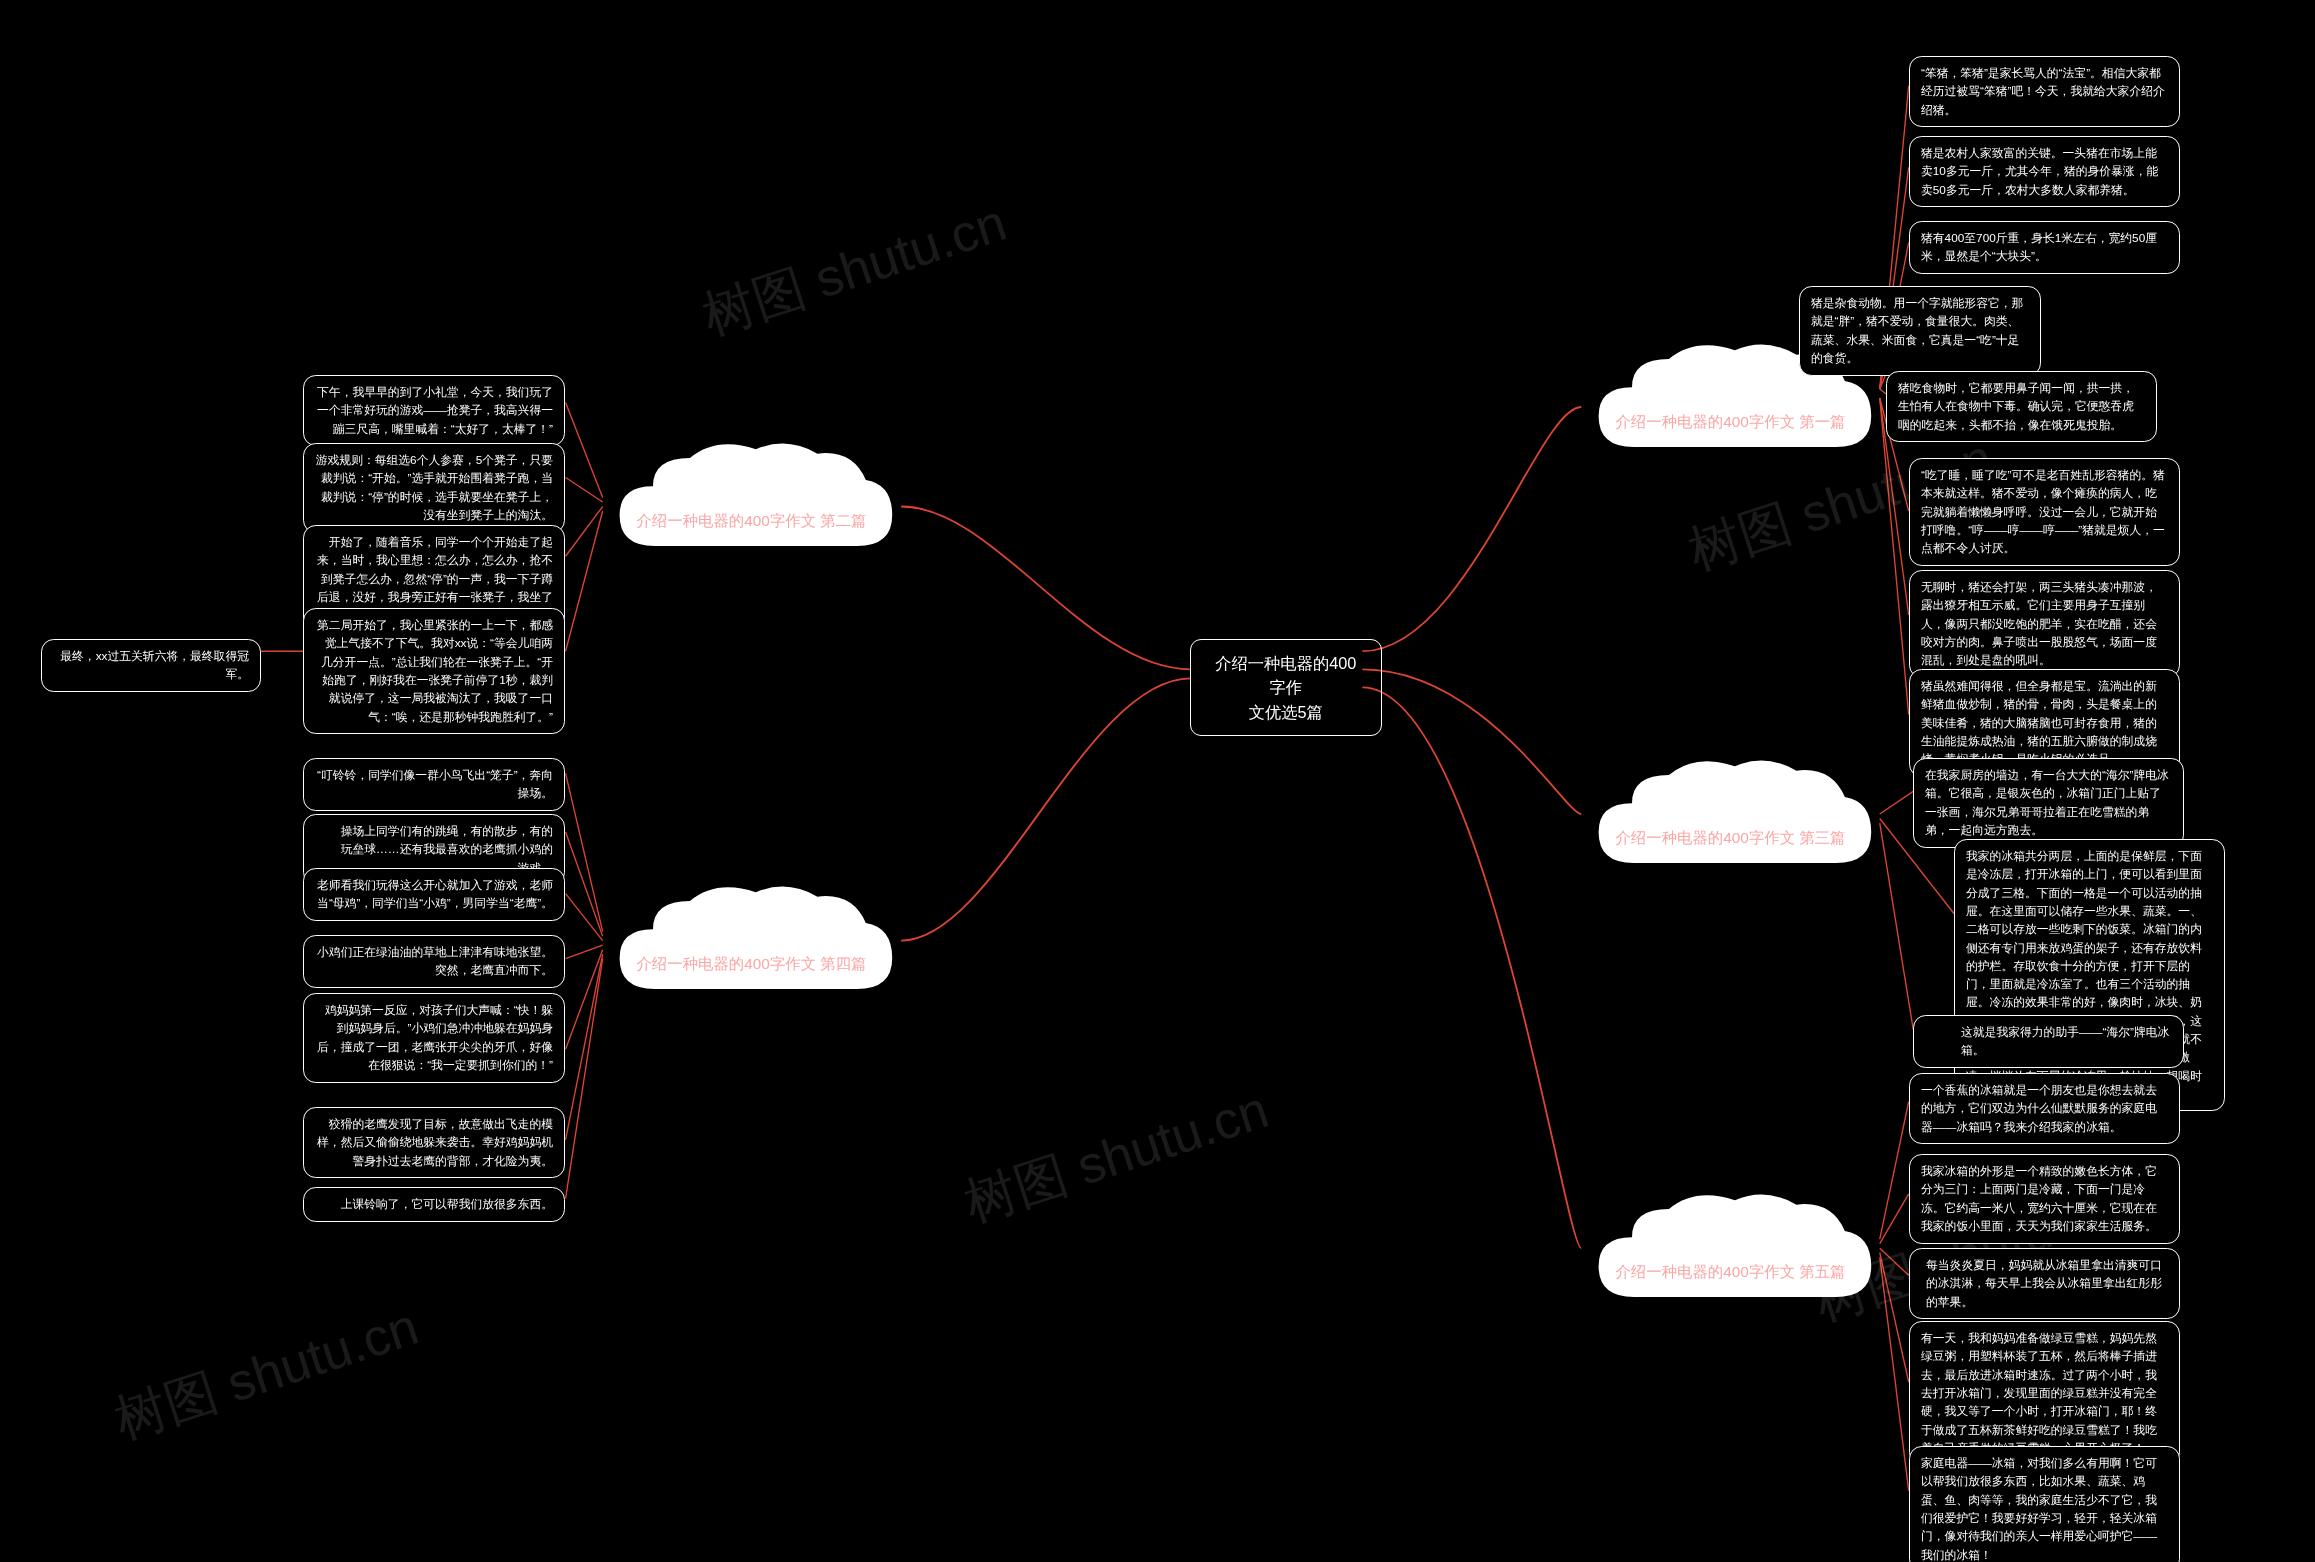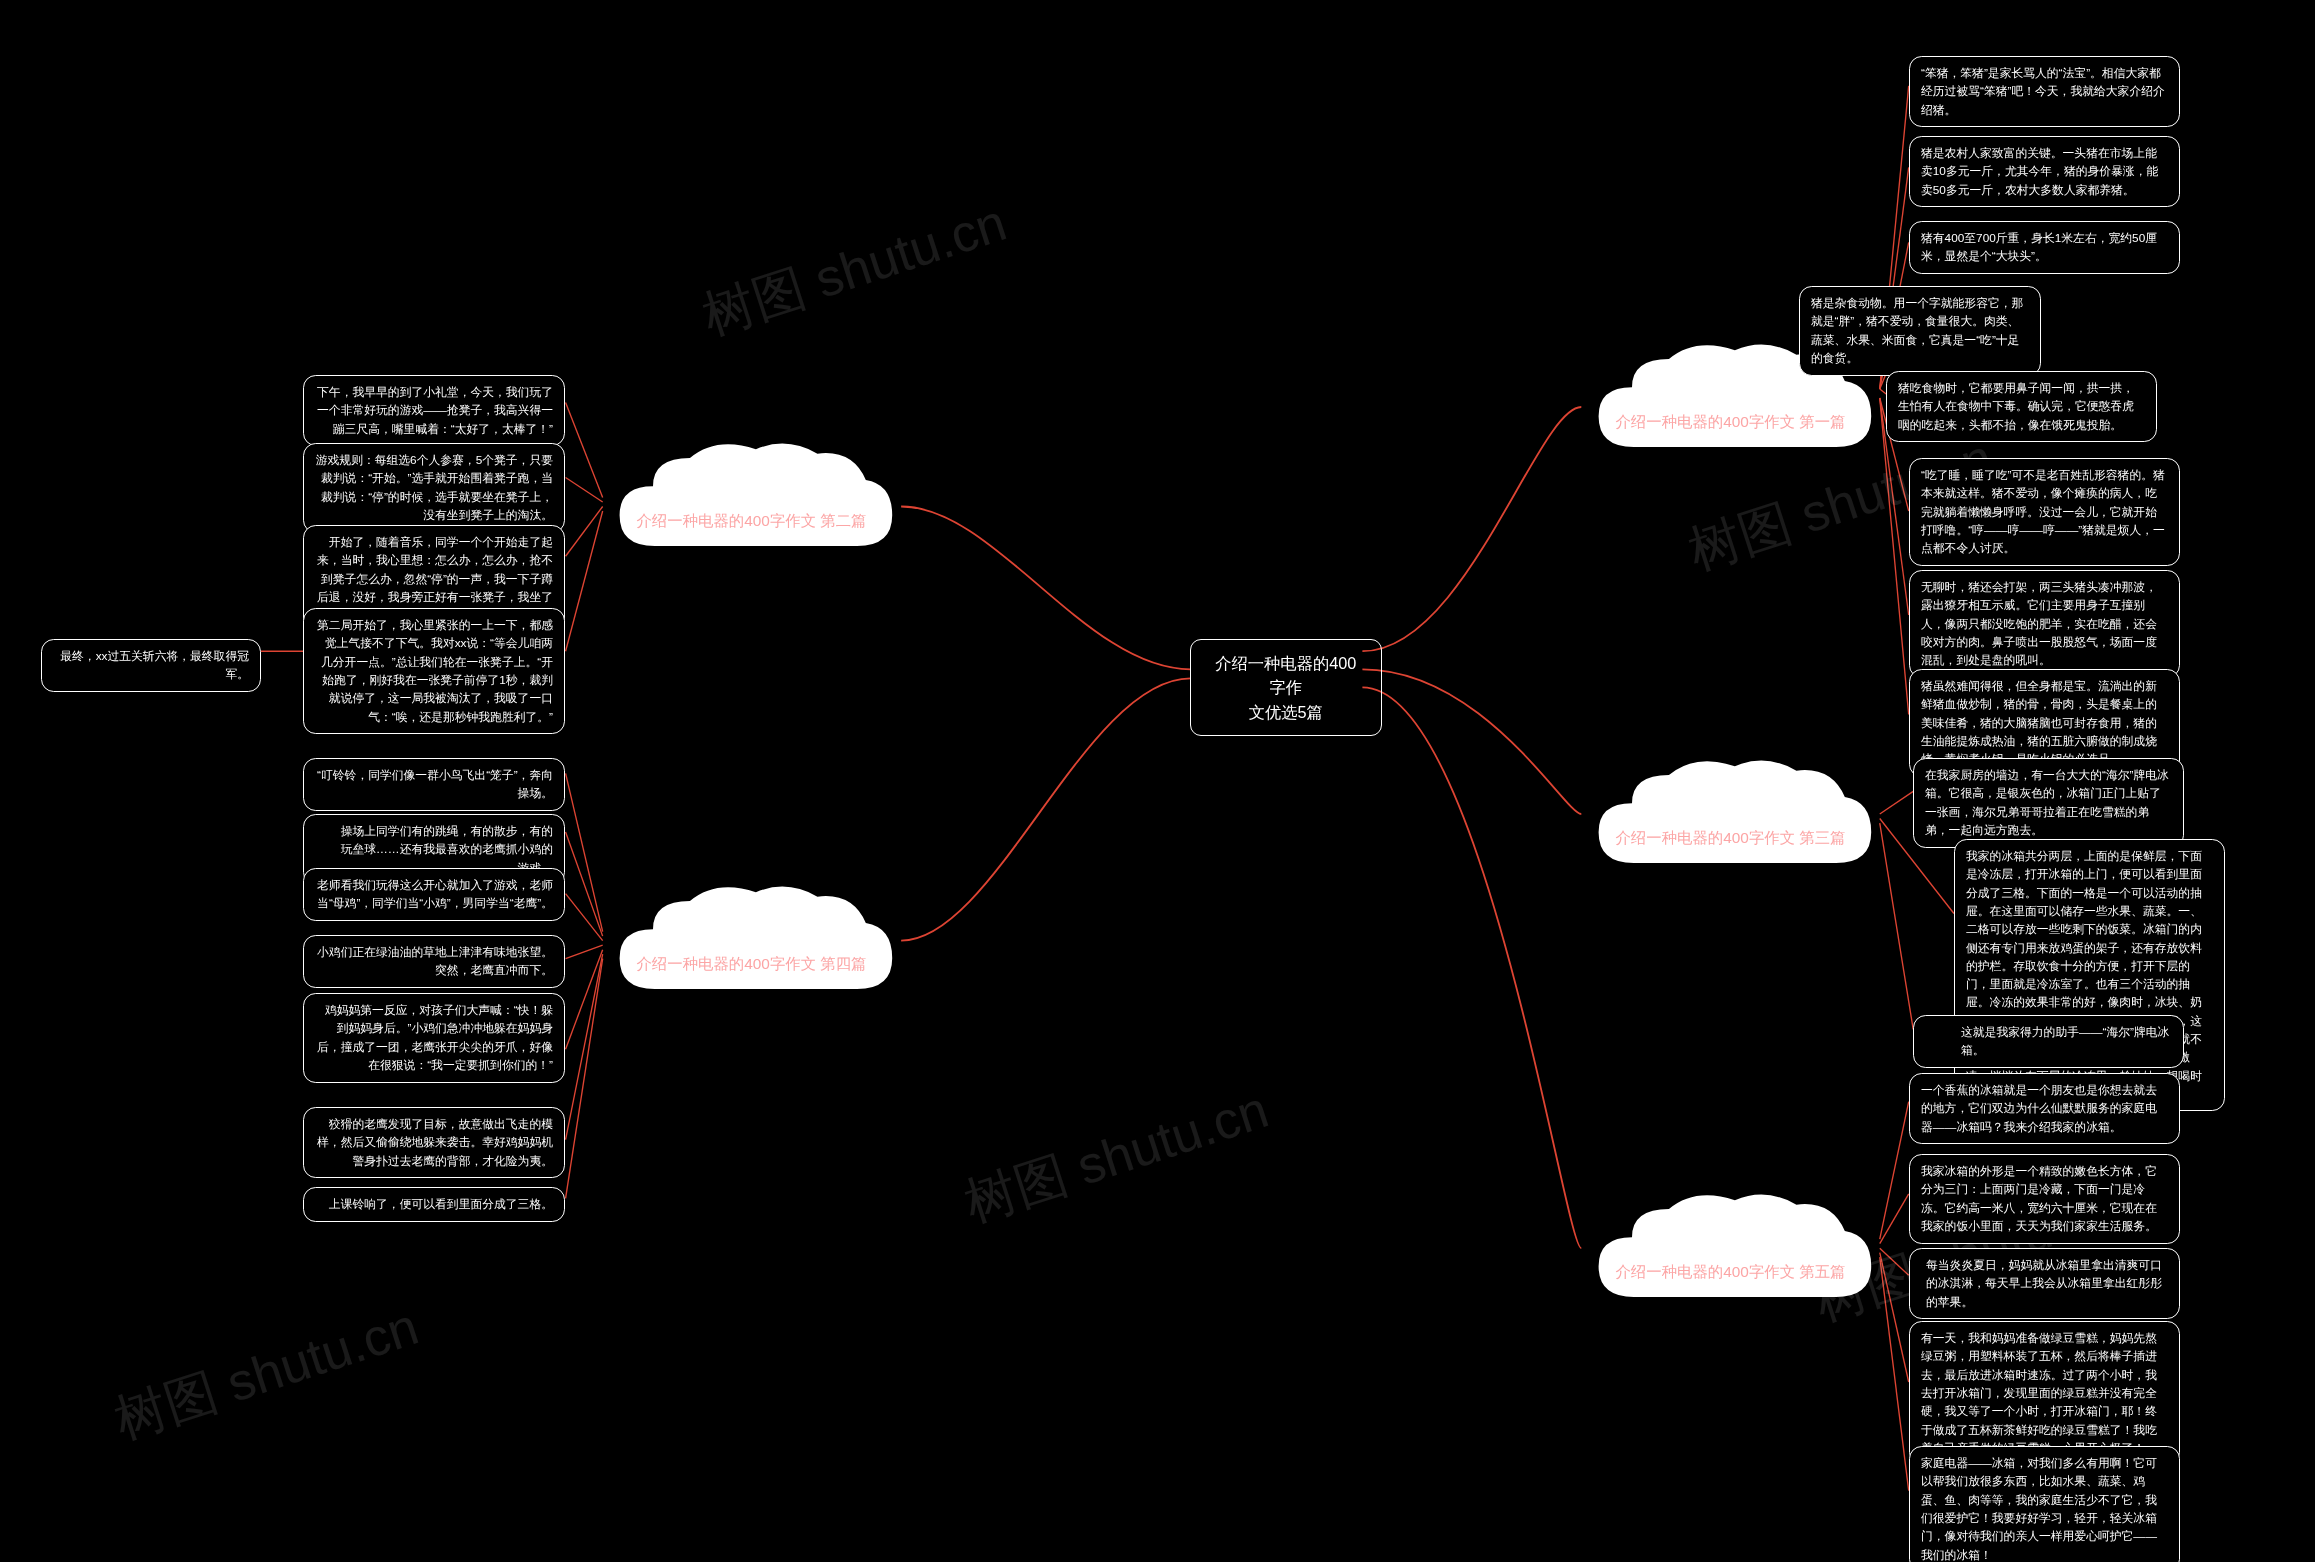--- a/index.html
+++ b/index.html
@@ -215,16 +215,16 @@
   <div class="leaf ta-right" style="left:303px; top:608px; width:262px;">第二局开始了，我心里紧张的一上一下，都感觉上气接不了下气。我对xx说：“等会儿咱两几分开一点。”总让我们轮在一张凳子上。“开始跑了，刚好我在一张凳子前停了1秒，裁判就说停了，这一局我被淘汰了，我吸了一口气：“唉，还是那秒钟我跑胜利了。”</div>
 
   <div class="leaf ta-right" style="left:41px;  top:639px; width:220px;">最终，xx过五关斩六将，最终取得冠军。</div>
 
   <div class="leaf ta-right" style="left:303px; top:758px;  width:262px;">“叮铃铃，同学们像一群小鸟飞出“笼子”，奔向操场。</div>
   <div class="leaf ta-right" style="left:303px; top:814px;  width:262px;padding-left:36px;">操场上同学们有的跳绳，有的散步，有的玩垒球……还有我最喜欢的老鹰抓小鸡的游戏。</div>
   <div class="leaf ta-right" style="left:303px; top:868px;  width:262px;">老师看我们玩得这么开心就加入了游戏，老师当“母鸡”，同学们当“小鸡”，男同学当“老鹰”。</div>
   <div class="leaf ta-right" style="left:303px; top:935px; width:262px;">小鸡们正在绿油油的草地上津津有味地张望。突然，老鹰直冲而下。</div>
   <div class="leaf ta-right" style="left:303px; top:993px; width:262px;">鸡妈妈第一反应，对孩子们大声喊：“快！躲到妈妈身后。”小鸡们急冲冲地躲在妈妈身后，撞成了一团，老鹰张开尖尖的牙爪，好像在很狠说：“我一定要抓到你们的！”</div>
   <div class="leaf ta-right" style="left:303px; top:1107px; width:262px;">狡猾的老鹰发现了目标，故意做出飞走的模样，然后又偷偷绕地躲来袭击。幸好鸡妈妈机警身扑过去老鹰的背部，才化险为夷。</div>
-  <div class="leaf ta-right" style="left:303px; top:1187px; width:262px;">上课铃响了，便可以看到里面分成了三格。</div>
+  <div class="leaf ta-right" style="left:303px; top:1187px; width:262px;">上课铃响了，它可以帮我们放很多东西。</div>
 
 </div>
 
 
 </body></html>

